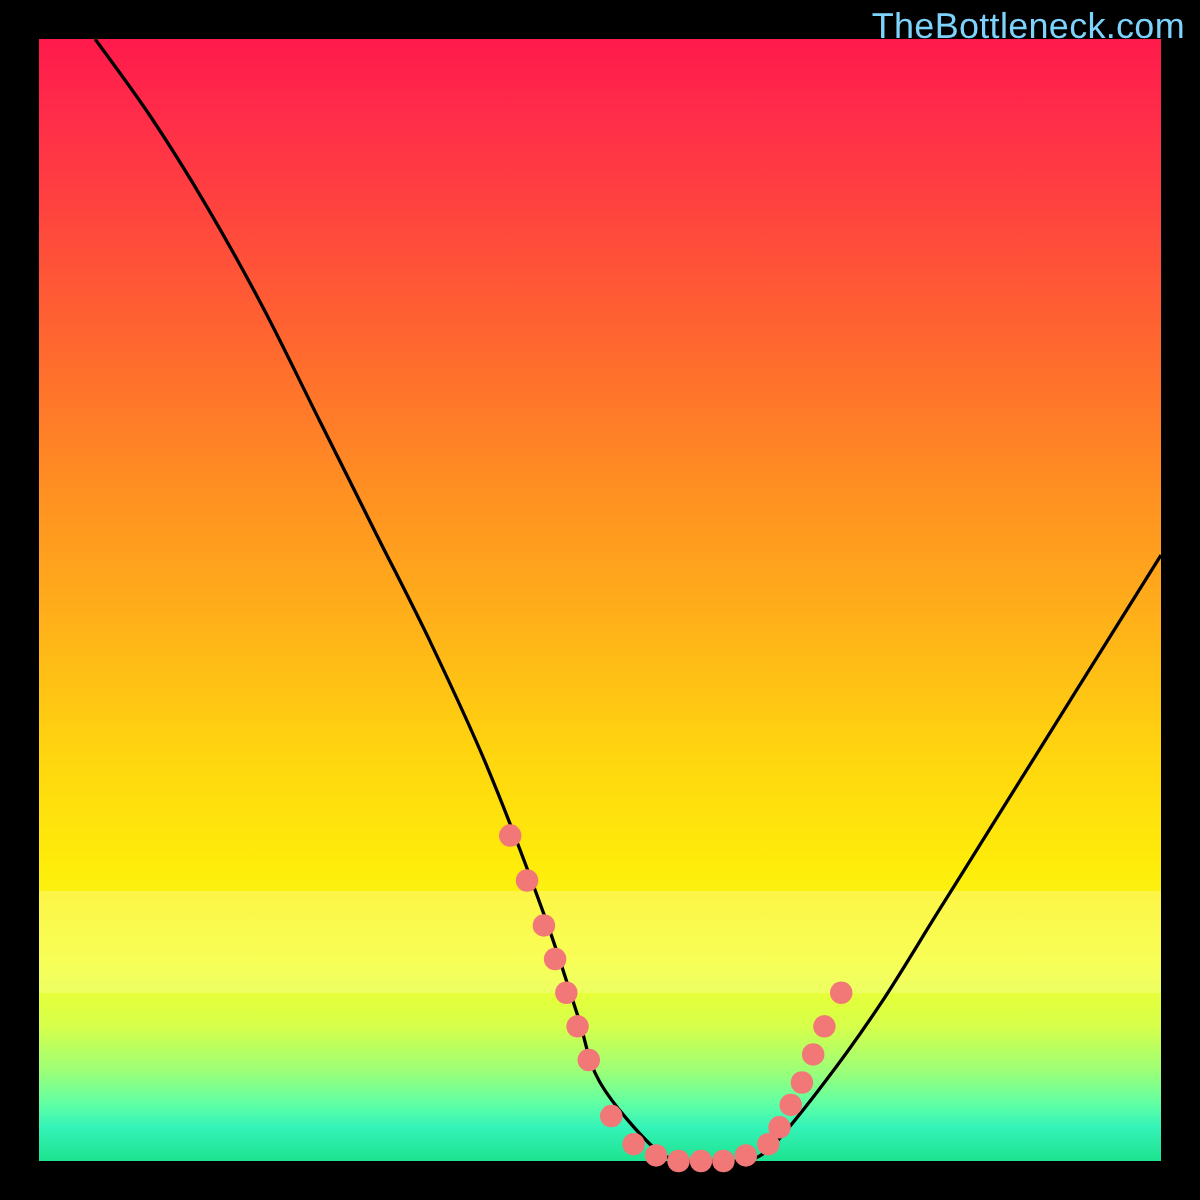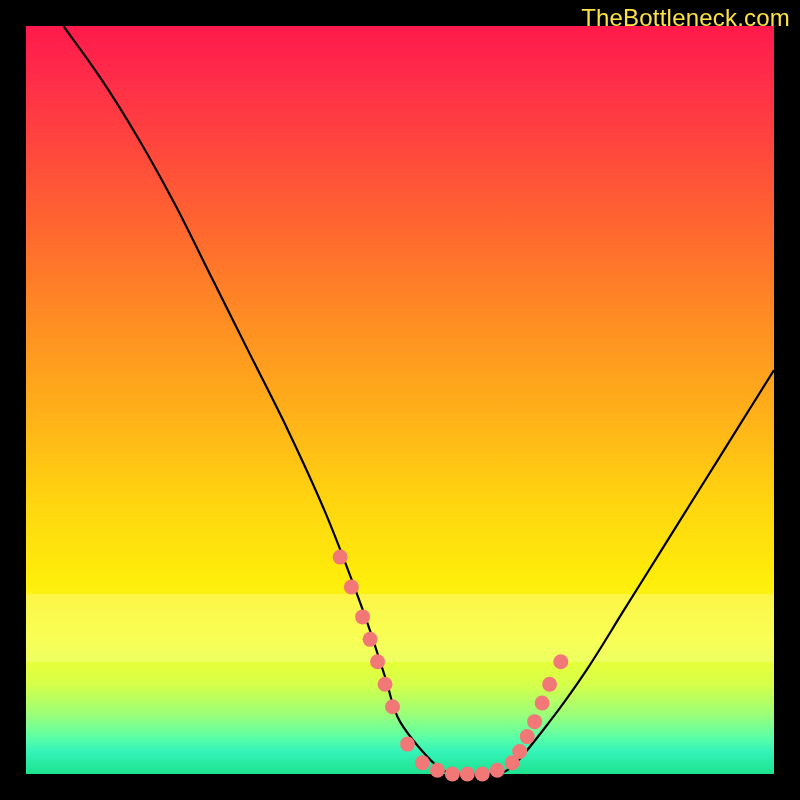--- a/index.html
+++ b/index.html
@@ -42,21 +42,21 @@
     width: 100%;
     top: 76%;
     height: 9%;
     background: rgba(255,255,210,0.28);
   }
 
   .watermark {
     position: absolute;
     top: 4px;
     right: 10px;
-    color: #fde047;
+    color: #7dd3fc;
     font-size: 24px;
     font-weight: 500;
     letter-spacing: 0.2px;
   }
 
   svg.curve {
     position: absolute;
     left: 26px;
     top: 26px;
     width: 748px;

